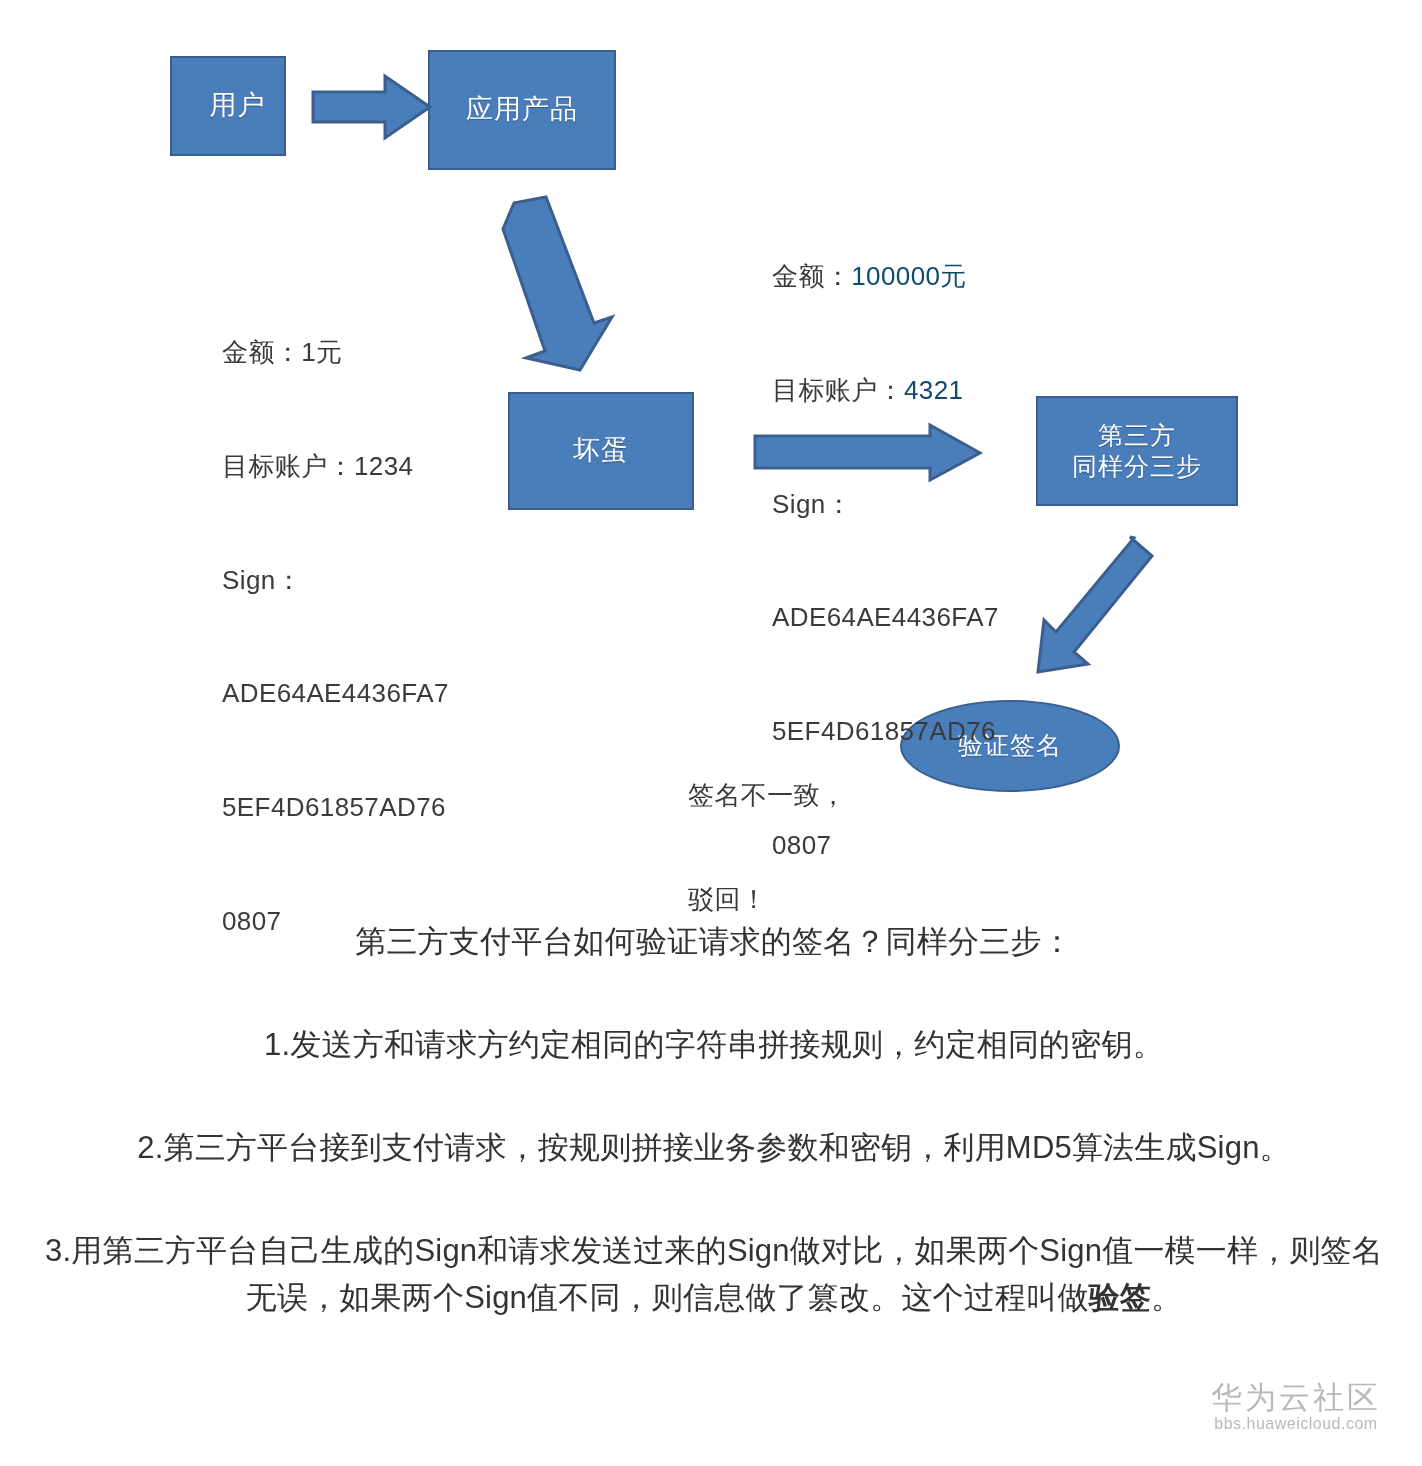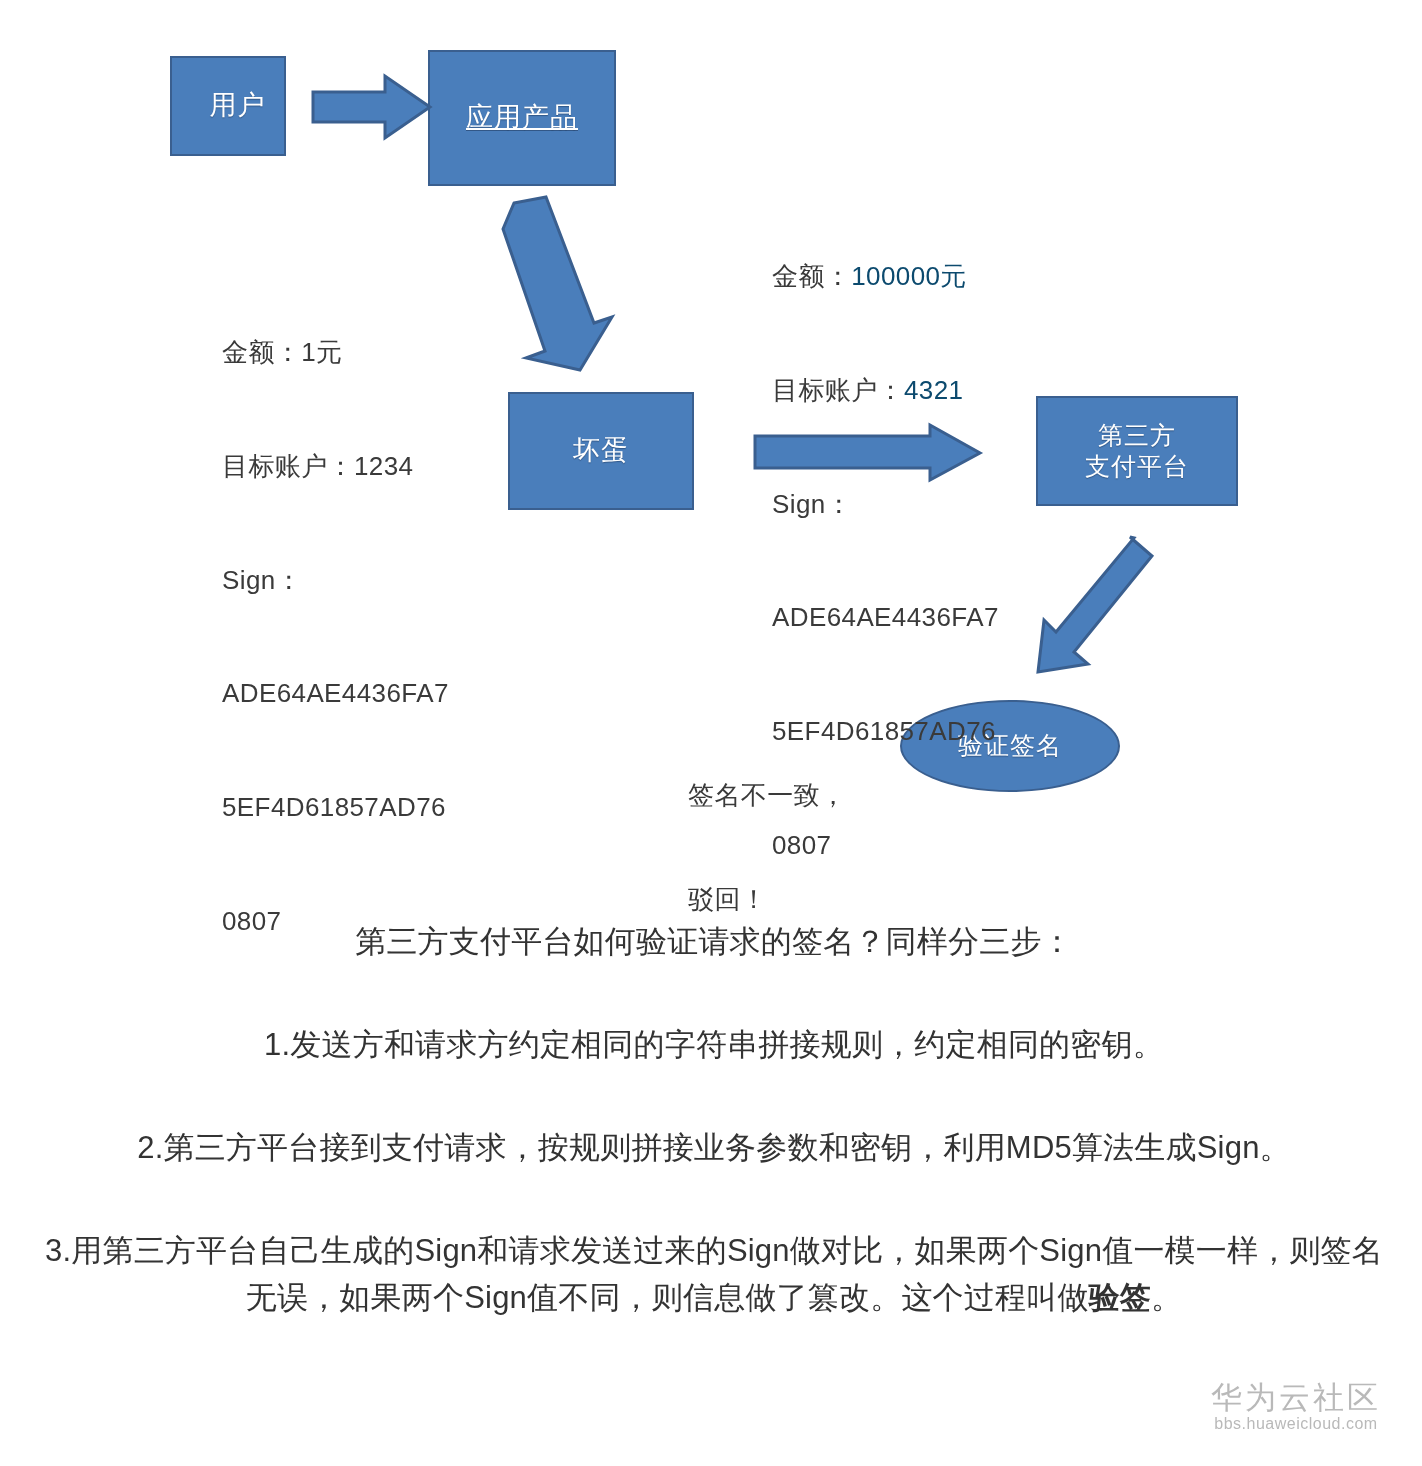--- a/index.html
+++ b/index.html
@@ -36,21 +36,21 @@
     font-size: 27px;
     letter-spacing: 1px;
     box-sizing: border-box;
     text-shadow: 0 1px 1px rgba(20,40,70,0.45);
   }
   .node.ellipse {
     border-radius: 50%;
   }
 
   #node-user      { left: 170px; top: 56px;  width: 116px; height: 100px; padding-left: 19px; }
-  #node-app       { left: 428px; top: 50px;  width: 188px; height: 136px; text-decoration: underline; }
+  #node-app       { left: 428px; top: 50px;  width: 188px; height: 120px; }
   #node-bad       { left: 508px; top: 392px; width: 186px; height: 118px; }
   #node-platform  { left: 1036px; top: 396px; width: 202px; height: 110px; font-size: 25px; }
   #node-verify    { left: 900px; top: 700px; width: 220px; height: 92px; font-size: 25px; justify-content: center; }
 
   
   .arrow-svg { position: absolute; overflow: visible; }
   #arrow-user-app   { left: 310px; top: 70px; }
   #arrow-app-bad    { left: 490px; top: 195px; }
   #arrow-bad-plat   { left: 752px; top: 422px; }
   #arrow-plat-ver   { left: 1030px; top: 532px; }
@@ -122,21 +122,21 @@
   <div class="node" id="node-app">
     <span>应用产品</span>
   </div>
 
   <div class="node" id="node-bad">
     <span>坏蛋</span>
   </div>
 
   <div class="node" id="node-platform">
     <span style="white-space:pre-line">第三方
-支付平台</span>
+同样分三步</span>
   </div>
 
   <div class="node ellipse" id="node-verify">
     <span>验证签名</span>
   </div>
 
   <svg class="arrow-svg" id="arrow-user-app" width="125" height="75" viewBox="0 0 125 75">
     <polygon points="3,22 75,22 75,6 120,37 75,68 75,52 3,52" fill="#4a7ebb" stroke="#3a5f8f" stroke-width="3" stroke-linejoin="miter"></polygon>
   </svg>
 

